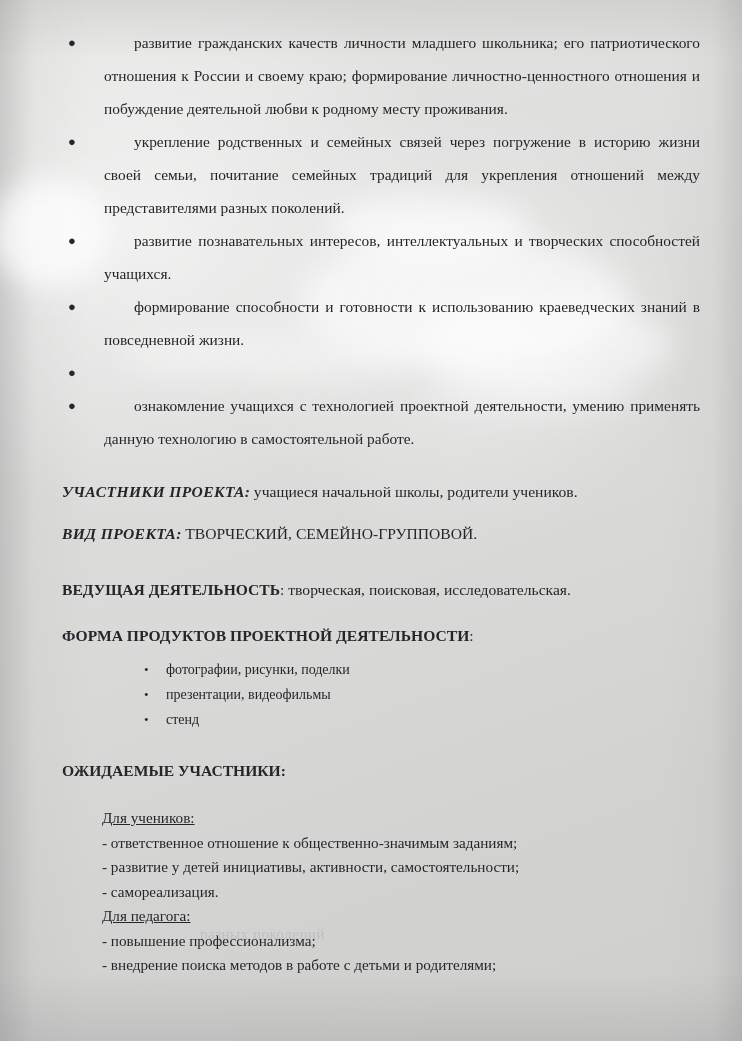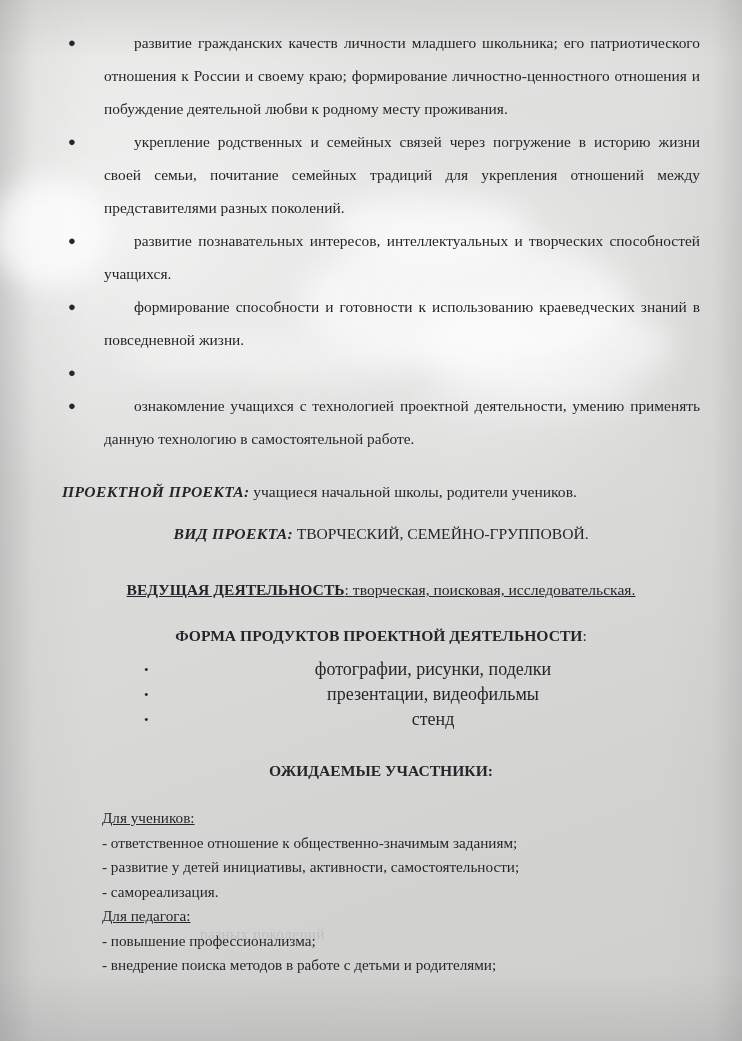--- a/index.html
+++ b/index.html
@@ -54,21 +54,20 @@
 
   #content {
     position: relative;
     z-index: 3;
     padding: 26px 42px 0 62px;
     color: #25262a;
   }
 
   p, li, div.line {
     margin: 0;
-    text-align: center;
   }
 
   .just {
     text-align: justify;
     text-justify: inter-word;
   }
 
   
   .goal {
     position: relative;
@@ -97,21 +96,21 @@
   .bi { font-weight: bold; font-style: italic; }
 
   .spaced {
     letter-spacing: .4px;
   }
 
   .prod-list {
     margin: 6px 0 0 0;
     padding-left: 104px;
     list-style: none;
-    font-size: 18px;
+    font-size: 14px;
     line-height: 25px;
   }
   .prod-list li {
     position: relative;
   }
   .prod-list li:before {
     content: "\2022";
     position: absolute;
     left: -22px;
     top: 0;
@@ -175,30 +174,30 @@
 
     <div class="goal">
       <span class="bullet">●</span><span class="firstindent"></span>
     </div>
 
     <div class="goal">
       <span class="bullet">●</span><span class="firstindent"></span><span>ознакомление учащихся с технологией проектной деятельности, умению применять данную технологию в самостоятельной работе.</span>
     </div>
 
     <p class="sec just" style="margin-top:22px;">
-      <span class="bi spaced">ПРОЕКТНОЙ ПРОЕКТА</span><span class="bi">:</span>
+      <span class="bi spaced">УЧАСТНИКИ ПРОЕКТА</span><span class="bi">:</span>
       <span>учащиеся начальной школы, родители учеников.</span>
     </p>
 
     <p class="sec" style="margin-top:12px;">
       <span class="bi spaced">ВИД ПРОЕКТА</span><span class="bi">:</span>
       <span>ТВОРЧЕСКИЙ, СЕМЕЙНО-ГРУППОВОЙ.</span>
     </p>
 
-    <p class="sec" style="margin-top:26px;text-decoration:underline;">
+    <p class="sec" style="margin-top:26px;">
       <b>ВЕДУЩАЯ ДЕЯТЕЛЬНОСТЬ</b><span>:</span>
       <span>творческая, поисковая, исследовательская.</span>
     </p>
 
     <p class="sec" style="margin-top:16px;">
       <b>ФОРМА ПРОДУКТОВ ПРОЕКТНОЙ ДЕЯТЕЛЬНОСТИ</b><span>:</span>
     </p>
 
     <ul class="prod-list">
       <li>фотографии, рисунки, поделки</li>

